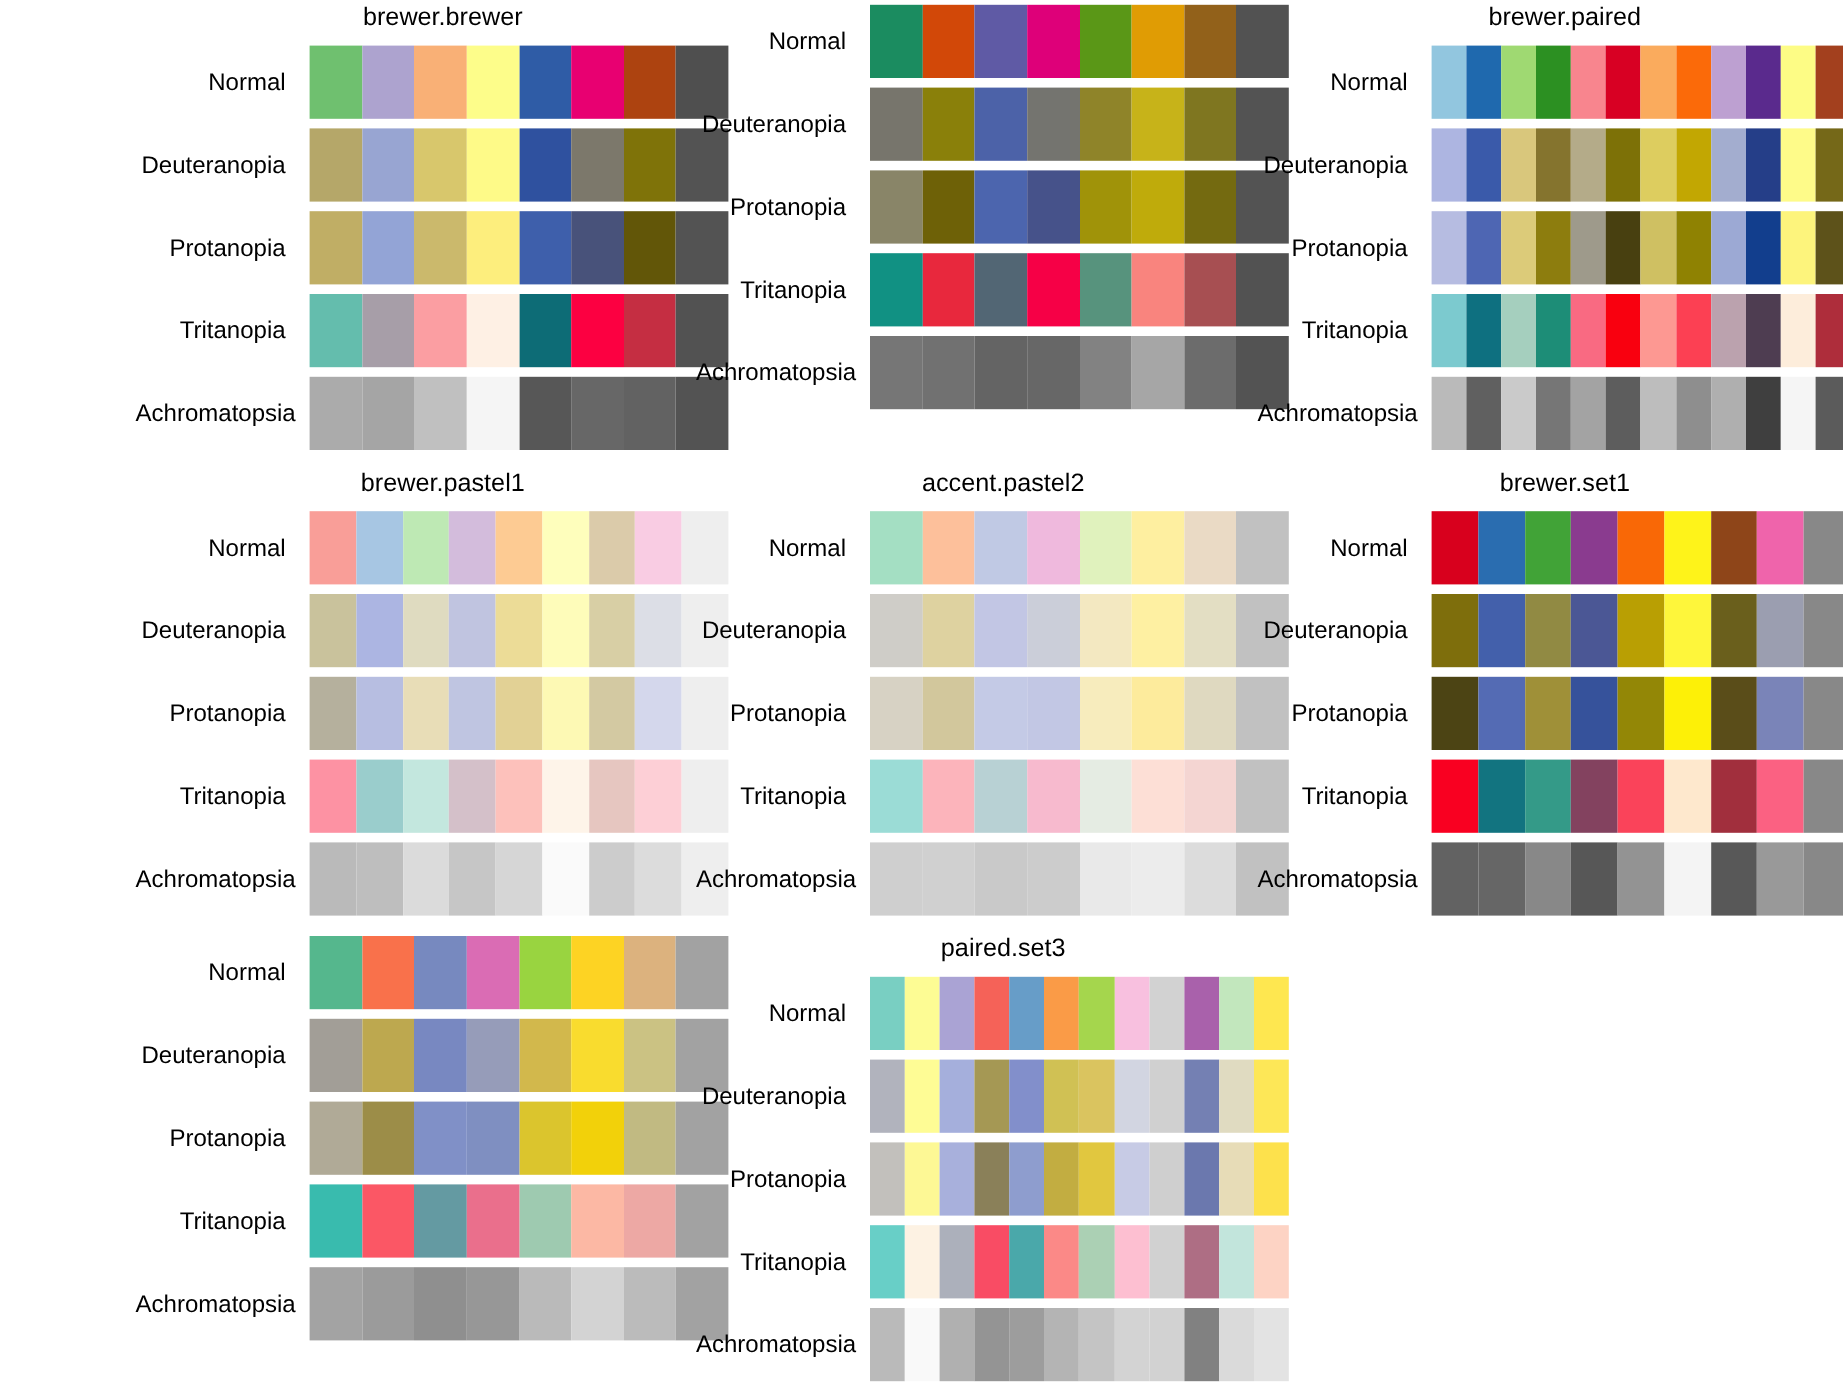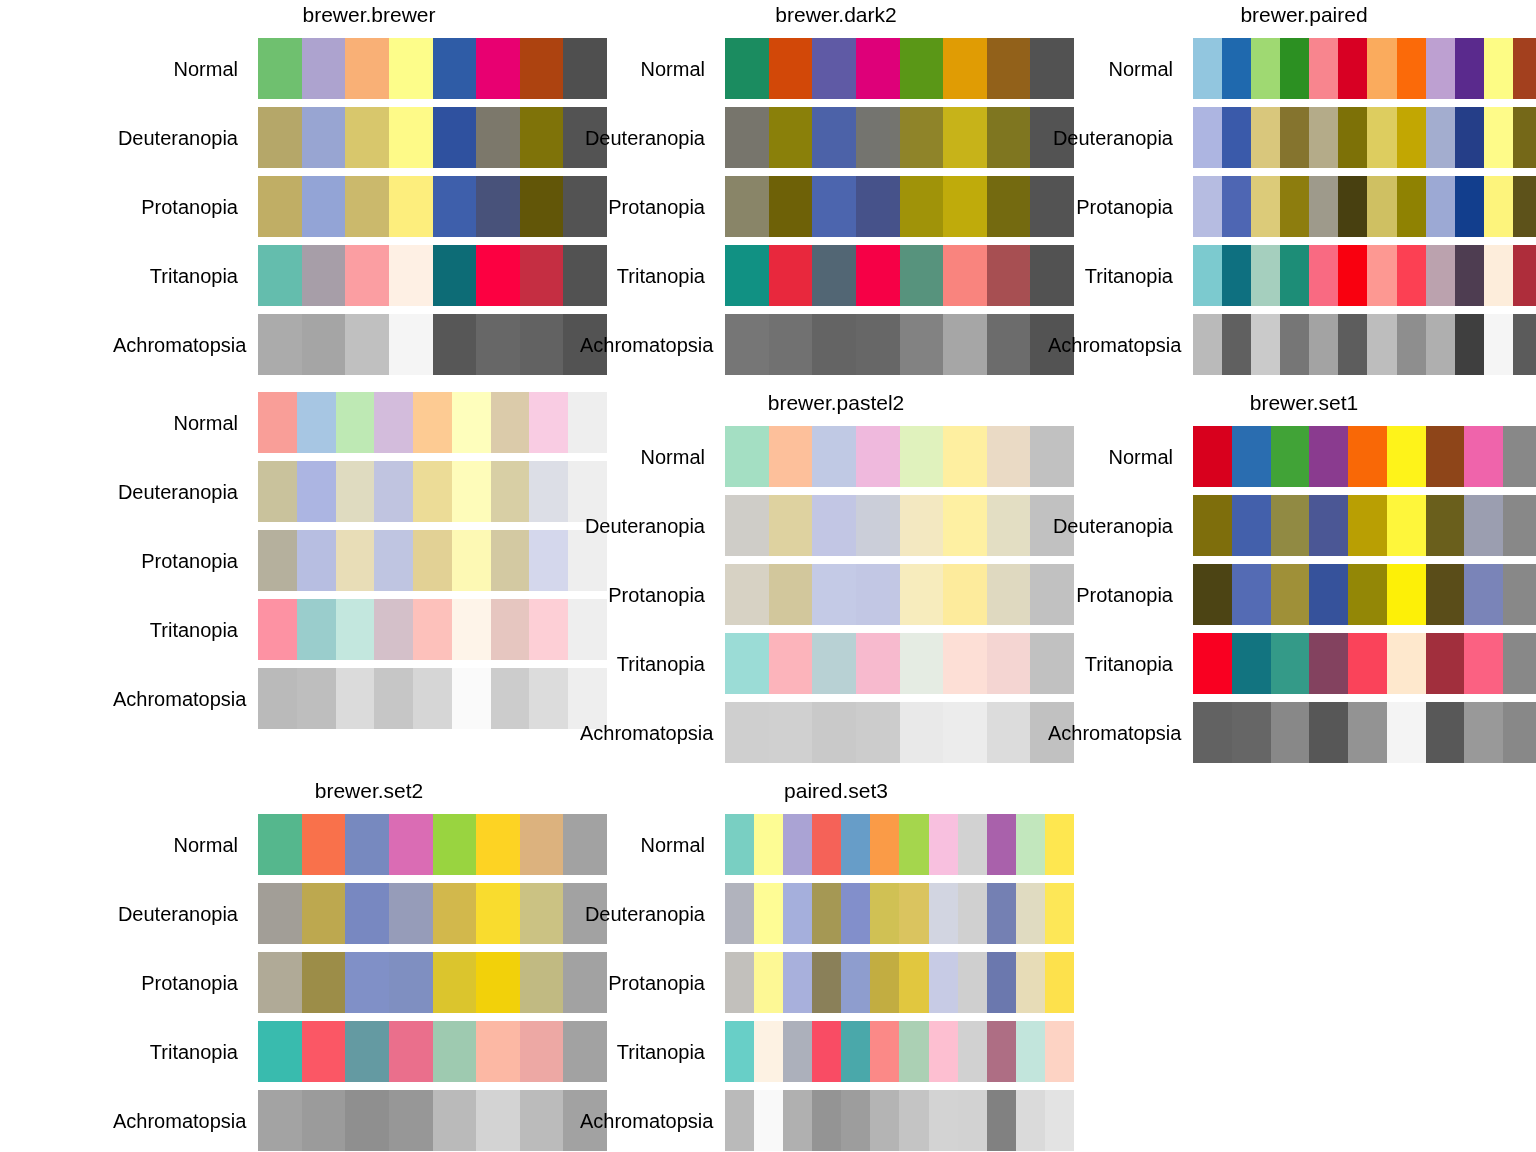--- a/index.html
+++ b/index.html
@@ -132,21 +132,20 @@
             <div class="swatch" style="background: rgb(245, 245, 245);"></div>
             <div class="swatch" style="background: rgb(87, 87, 87);"></div>
             <div class="swatch" style="background: rgb(103, 103, 103);"></div>
             <div class="swatch" style="background: rgb(98, 98, 98);"></div>
             <div class="swatch" style="background: rgb(83, 83, 83);"></div>
           </div>
         </div>
       </div>
     </div>
     <div class="panel" style="left: 580px; top: 0px;">
-      <div class="panel-title">brewer.dark2</div>
       <div class="rows">
         <div class="row">
           <div class="row-label">Normal</div>
           <div class="swatches">
             <div class="swatch" style="background: rgb(27, 140, 96);"></div>
             <div class="swatch" style="background: rgb(210, 72, 8);"></div>
             <div class="swatch" style="background: rgb(95, 90, 165);"></div>
             <div class="swatch" style="background: rgb(222, 0, 121);"></div>
             <div class="swatch" style="background: rgb(90, 151, 23);"></div>
             <div class="swatch" style="background: rgb(224, 156, 4);"></div>
@@ -292,20 +291,21 @@
             <div class="swatch" style="background: rgb(142, 142, 142);"></div>
             <div class="swatch" style="background: rgb(175, 175, 175);"></div>
             <div class="swatch" style="background: rgb(63, 63, 63);"></div>
             <div class="swatch" style="background: rgb(245, 245, 245);"></div>
             <div class="swatch" style="background: rgb(91, 91, 91);"></div>
           </div>
         </div>
       </div>
     </div>
     <div class="panel" style="left: 113px; top: 388px;">
+      <div class="panel-title">brewer.pastel1</div>
       <div class="rows">
         <div class="row">
           <div class="row-label">Normal</div>
           <div class="swatches">
             <div class="swatch" style="background: rgb(249, 158, 152);"></div>
             <div class="swatch" style="background: rgb(167, 198, 227);"></div>
             <div class="swatch" style="background: rgb(190, 233, 180);"></div>
             <div class="swatch" style="background: rgb(211, 188, 220);"></div>
             <div class="swatch" style="background: rgb(253, 203, 147);"></div>
             <div class="swatch" style="background: rgb(254, 254, 188);"></div>
@@ -366,21 +366,21 @@
             <div class="swatch" style="background: rgb(214, 214, 214);"></div>
             <div class="swatch" style="background: rgb(250, 250, 250);"></div>
             <div class="swatch" style="background: rgb(204, 204, 204);"></div>
             <div class="swatch" style="background: rgb(220, 220, 220);"></div>
             <div class="swatch" style="background: rgb(238, 238, 238);"></div>
           </div>
         </div>
       </div>
     </div>
     <div class="panel" style="left: 580px; top: 388px;">
-      <div class="panel-title">brewer.pastel2</div>
+      <div class="panel-title">accent.pastel2</div>
       <div class="rows">
         <div class="row">
           <div class="row-label">Normal</div>
           <div class="swatches">
             <div class="swatch" style="background: rgb(164, 223, 195);"></div>
             <div class="swatch" style="background: rgb(253, 192, 155);"></div>
             <div class="swatch" style="background: rgb(192, 201, 228);"></div>
             <div class="swatch" style="background: rgb(239, 185, 221);"></div>
             <div class="swatch" style="background: rgb(224, 242, 189);"></div>
             <div class="swatch" style="background: rgb(254, 239, 160);"></div>
@@ -511,21 +511,20 @@
             <div class="swatch" style="background: rgb(147, 147, 147);"></div>
             <div class="swatch" style="background: rgb(244, 244, 244);"></div>
             <div class="swatch" style="background: rgb(88, 88, 88);"></div>
             <div class="swatch" style="background: rgb(153, 153, 153);"></div>
             <div class="swatch" style="background: rgb(136, 136, 136);"></div>
           </div>
         </div>
       </div>
     </div>
     <div class="panel" style="left: 113px; top: 776px;">
-      <div class="panel-title">brewer.set2</div>
       <div class="rows">
         <div class="row">
           <div class="row-label">Normal</div>
           <div class="swatches">
             <div class="swatch" style="background: rgb(85, 183, 141);"></div>
             <div class="swatch" style="background: rgb(249, 113, 75);"></div>
             <div class="swatch" style="background: rgb(119, 137, 191);"></div>
             <div class="swatch" style="background: rgb(218, 108, 180);"></div>
             <div class="swatch" style="background: rgb(153, 212, 64);"></div>
             <div class="swatch" style="background: rgb(253, 211, 35);"></div>

